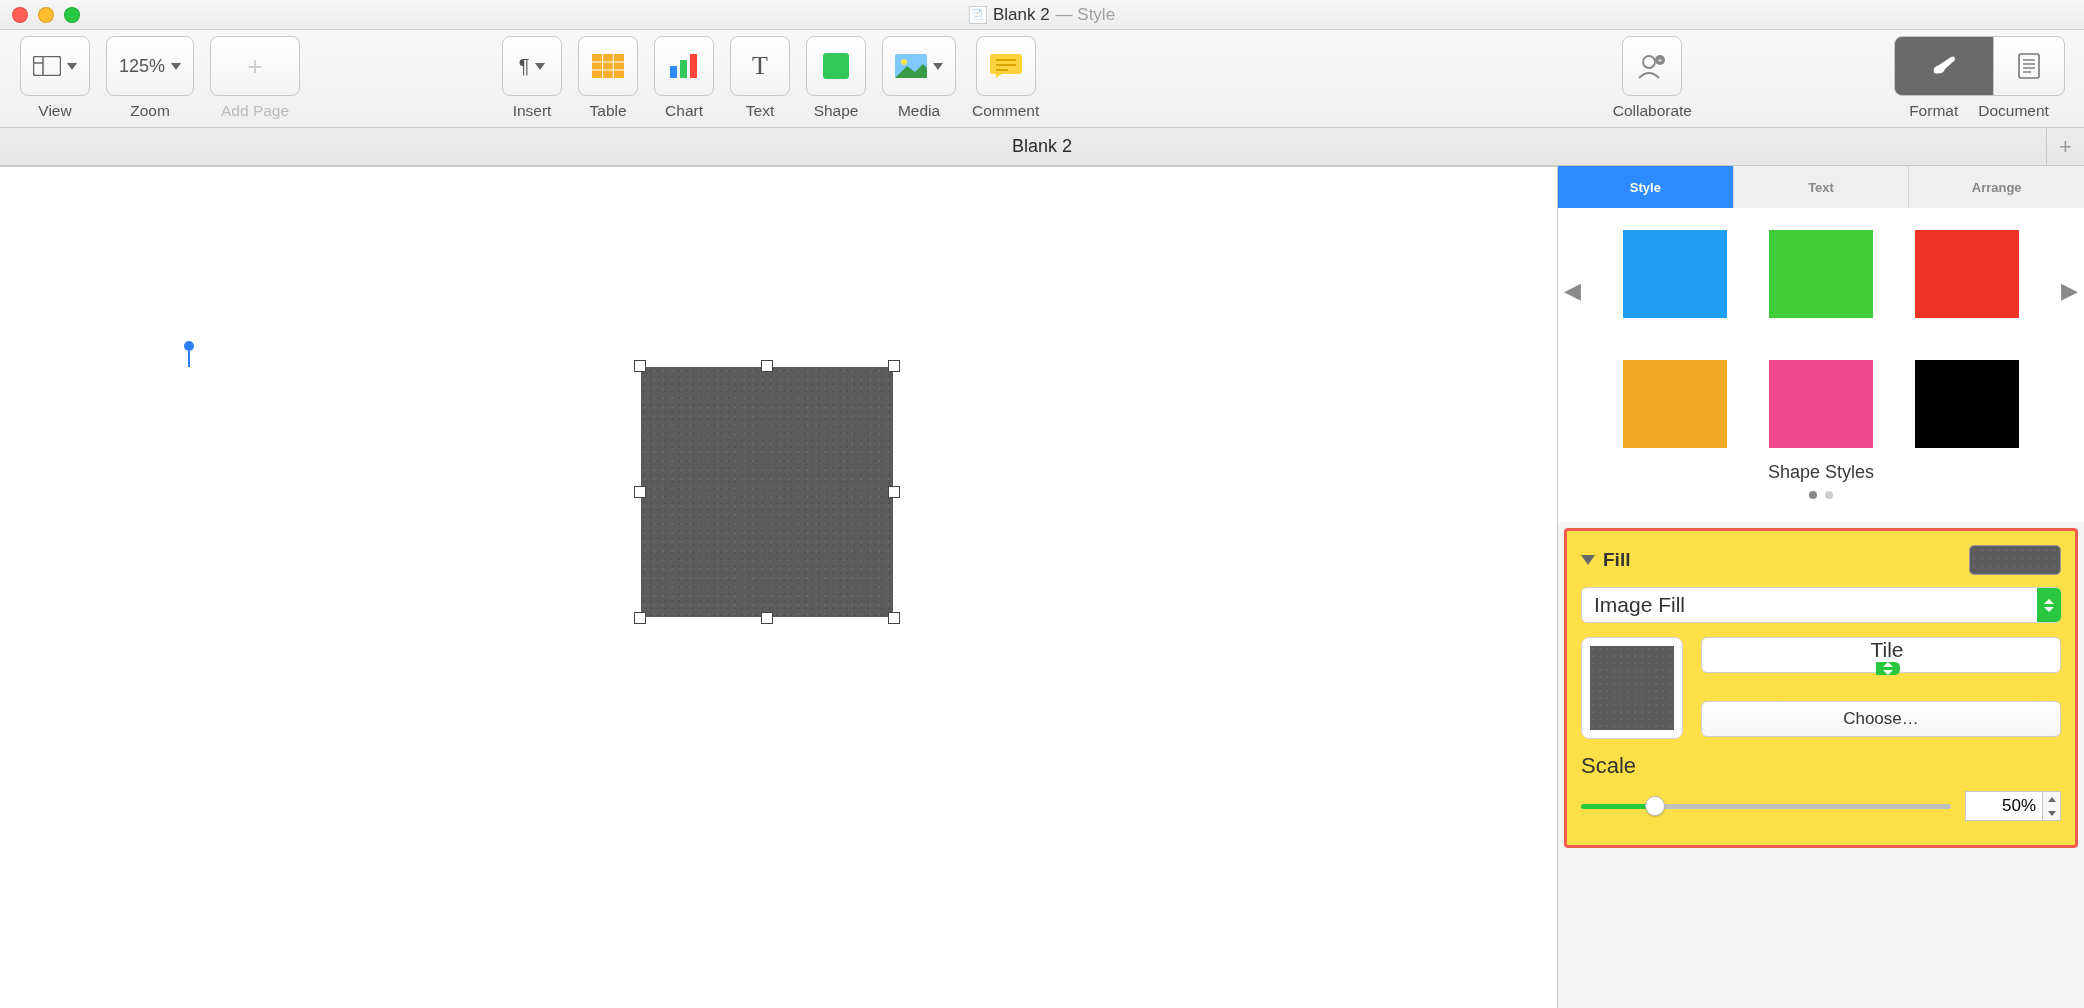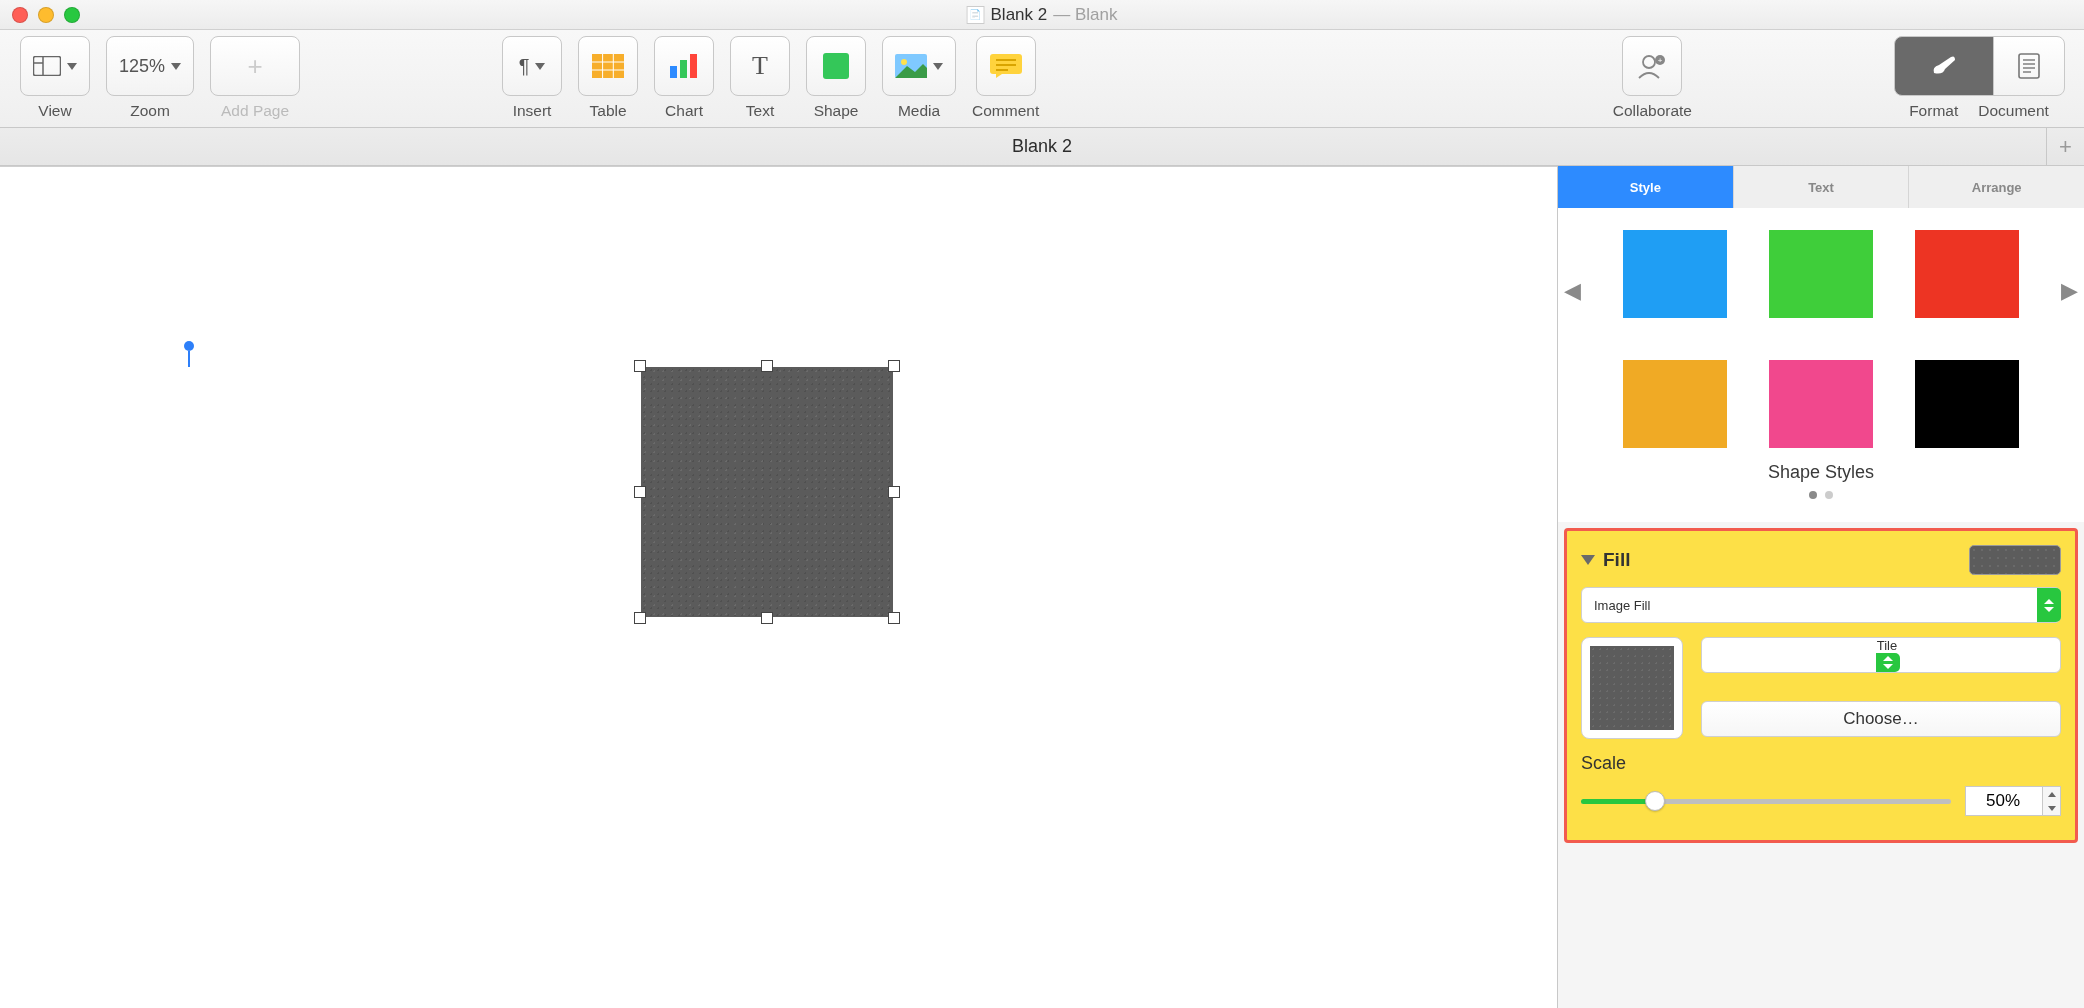--- a/index.html
+++ b/index.html
@@ -63,58 +63,58 @@
 .pager-dot { display:inline-block; width:8px; height:8px; border-radius:50%; background:#ccc; margin:0 4px; }
 .pager-dot.on{background:#8a8a8a;}
 
 .fill-panel { border:3.5px solid #f25b4e; border-radius:4px; margin:6px; padding:14px 14px 24px 14px; background:#fde047; }
 .fp-head { display:flex; align-items:center; gap:8px; margin-bottom:12px; }
 .disc-tri { width:0;height:0;border-left:7px solid transparent;border-right:7px solid transparent;border-top:10px solid #6a6a6a; }
 .fp-head .lbl { font-size:19px; color:#333; font-weight:600; flex:1; }
 .fill-well { width:92px; height:30px; border:1px solid #9a9a9a; border-radius:5px; background:#5c5c5c; background-image: radial-gradient(#6a6a6a 1px, transparent 1px); background-size:8px 8px; }
 
 .popup { display:flex; border:1px solid #cfcfcf; border-radius:6px; background:#fff; height:36px; align-items:center; padding-left:12px; margin-bottom:14px; }
-.popup .txt { flex:1; font-size:13px; text-align:left; }
+.popup .txt { flex:1; font-size:21px; text-align:left; }
 .stepper-green { width:24px; height:34px; background:#28c73f; border-radius:0 5px 5px 0; margin-right:-1px; display:flex; flex-direction:column; align-items:center; justify-content:center; gap:3px; }
 .stepper-green::before,.stepper-green::after{content:"";width:0;height:0;border-left:5px solid transparent;border-right:5px solid transparent;}
 .stepper-green::before{border-bottom:5px solid #fff;}
 .stepper-green::after{border-top:5px solid #fff;}
 
 .tile-row { display:flex; gap:18px; margin-bottom:14px; }
 .imgwell-outer { border:1px solid #cfcfcf; border-radius:8px; background:#fff; padding:8px; }
 .imgwell { width:84px; height:84px; background:#5c5c5c; background-image: radial-gradient(#6b6b6b 1px, transparent 1px); background-size:7px 7px; }
 .tile-col { flex:1; display:flex; flex-direction:column; gap:12px; }
 .btn { height:36px; border:1px solid #cfcfcf; border-radius:6px; background:linear-gradient(#fff,#f6f6f6); display:flex; align-items:center; justify-content:center; font-size:17px; }
 
-.scale-row .lbl { font-size:18px; color:#333; margin-bottom:12px; display:block; }
+.scale-row .lbl { font-size:22px; color:#333; margin-bottom:12px; display:block; }
 .slider-row { display:flex; align-items:center; gap:14px; }
 .slider-track { flex:1; height:5px; background:#bfbfbf; border-radius:3px; position:relative; }
 .slider-fill { position:absolute; left:0; top:0; height:5px; background:#28c73f; border-radius:3px; }
 .slider-thumb { position:absolute; top:-8px; width:20px; height:20px; background:#fff; border:1px solid #bbb; border-radius:50%; box-shadow:0 1px 2px rgba(0,0,0,0.2); transform:translateX(-50%); }
 .pct-box { display:flex; align-items:center; }
-.pct-box input { width:78px; height:30px; border:1px solid #c8c8c8; font-size:17px; text-align:right; padding-right:22px; background:#fff; }
+.pct-box input { width:78px; height:30px; border:1px solid #c8c8c8; font-size:17px; text-align:right; padding-right:6px; background:#fff; }
 .mini-stepper { width:18px; height:30px; border:1px solid #c8c8c8; border-left:0; background:#f6f6f6; display:flex; flex-direction:column; }
 .mini-stepper div{flex:1;display:flex;align-items:center;justify-content:center;}
 .mini-stepper div::before{content:"";width:0;height:0;border-left:4px solid transparent;border-right:4px solid transparent;}
 .mini-stepper .up::before{border-bottom:5px solid #666;}
 .mini-stepper .dn::before{border-top:5px solid #666;}
 </style>
 </head>
 <body>
 
 <div class="titlebar">
   <div class="traffic">
     <div class="dot red"></div>
     <div class="dot yellow"></div>
     <div class="dot green"></div>
   </div>
   <div class="title-center">
     <span class="pages-ic">📄</span>
     <span>Blank 2</span>
-    <span class="edited">— Blank</span>
+    <span class="edited">— Style</span>
   </div>
 </div>
 
 <div class="toolbar">
   <div class="tgroup">
     <div class="tbtn">
       <svg width="28" height="20">
           <rect x="0.5" y="0.5" width="27" height="19" rx="2" fill="none" stroke="#666" stroke-width="1.5"></rect>
           <line x1="10" y1="1" x2="10" y2="19" stroke="#666" stroke-width="1.5"></line>
           <line x1="1" y1="7" x2="10" y2="7" stroke="#666" stroke-width="1.5"></line>

